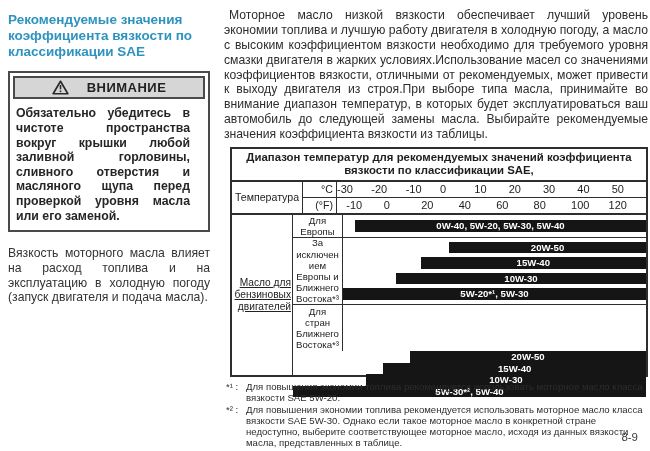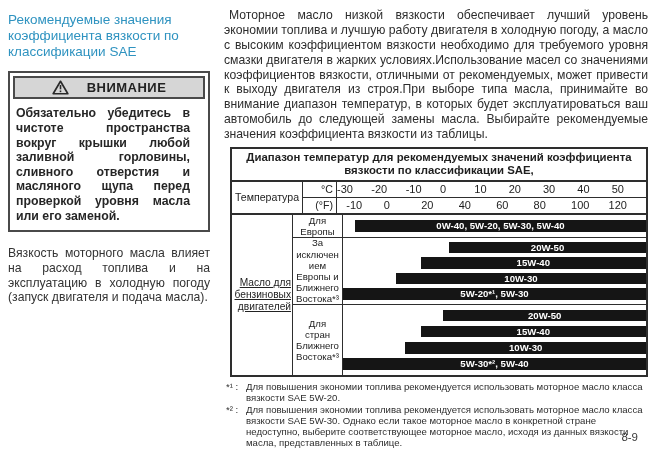--- a/index.html
+++ b/index.html
@@ -1,20 +1,20 @@
 <!DOCTYPE html>
 <html><head>
 <meta charset="utf-8">
 <style>
   html,body{margin:0;padding:0;background:#fff;}
   .page{position:relative;width:650px;height:451px;background:#ffffff;overflow:hidden;
         font-family:"Liberation Sans","DejaVu Sans",sans-serif;color:#2f2f2f;}
   
   .col-left{position:absolute;left:8px;top:6px;width:202px;}
-  .heading{color:#2f93c0;font-size:13.5px;font-weight:normal;line-height:1.17;margin:6px 0 0 0;}
+  .heading{color:#2f93c0;font-size:13.5px;font-weight:bold;line-height:1.17;margin:6px 0 0 0;}
   .warnbox{margin-top:12px;border:2px solid #4a4a4a;background:#fff;}
   .warnhead{margin:3px;border:2px solid #4a4a4a;background:#d6d6d6;
             display:flex;align-items:center;justify-content:center;gap:18px;
             height:19px;font-size:13px;font-weight:bold;color:#222;letter-spacing:.5px;}
   .warnbody{padding:4px 6px 7px 6px;}
   .warnbody p{margin:0 12px 6px 0;font-size:12.3px;font-weight:bold;line-height:1.19;
               text-align:justify;color:#262626;}
   .warnbody p:last-child{margin-bottom:0;}
   .note{margin:14px 0 0 0;font-size:12.2px;line-height:1.2;text-align:justify;color:#333;}
   
@@ -36,21 +36,21 @@
   .ticks .tick{flex:1;text-align:left;line-height:15px;white-space:nowrap;}
   .ticks-c{border-bottom:1.5px solid #2e2e2e;}
   .ticks-f{padding-left:3%;}
   .t-body{display:flex;}
   .t-oilcol{width:58px;border-right:1.5px solid #2e2e2e;display:flex;align-items:center;
             justify-content:center;text-align:right;font-size:10.2px;line-height:1.18;
             color:#222;padding:0 1px;text-decoration:underline;}
   .t-groups{flex:1;min-width:0;}
   .group{display:flex;}
   .group + .group{border-top:1.5px solid #2e2e2e;}
-  .g0{height:22px;gap:12px;}.g1{height:66px;}.g2{height:70px;}
+  .g0{height:22px;gap:12px;}.g1{height:66px;}.g2{height:70px;flex-direction:column;}
   .region{width:45px;border-right:1.5px solid #2e2e2e;display:flex;align-items:center;
           justify-content:center;text-align:center;font-size:9.6px;line-height:1.16;
           color:#222;padding:1px 2px;overflow-wrap:anywhere;}
   .bars{flex:1;min-width:0;display:flex;flex-direction:column;justify-content:space-evenly;}
   .bar{height:11.5px;background:#151515;display:flex;align-items:center;justify-content:center;}
   .barlabel{color:#ffffff;font-size:9.6px;font-weight:bold;line-height:11.5px;white-space:nowrap;}
   
   .footnotes{margin:4px 0 0 2px;width:420px;}
   .fnote{display:flex;font-size:9.6px;line-height:1.15;color:#2d2d2d;margin-bottom:1px;}
   .fnote .marker{width:20px;flex:none;white-space:nowrap;}

